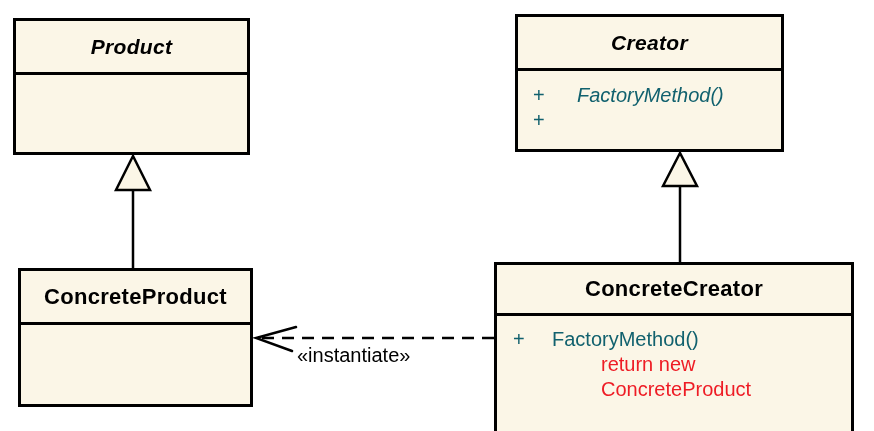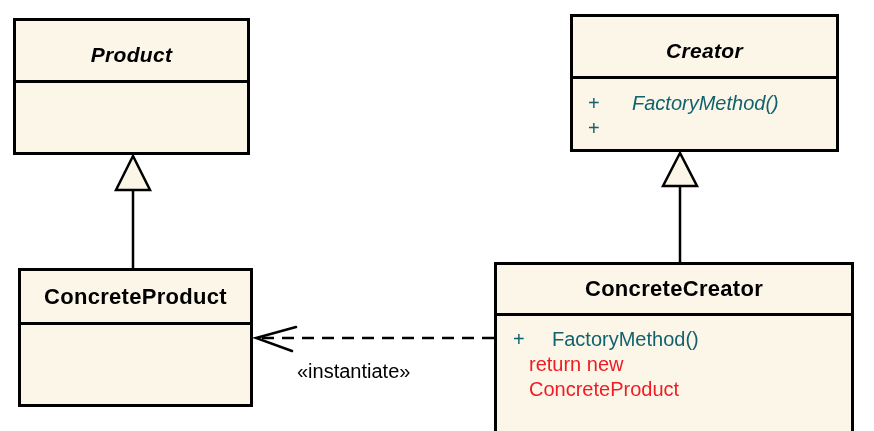--- a/index.html
+++ b/index.html
@@ -9,60 +9,60 @@
   }
   .uml-class {
     position:absolute; background:#FBF6E7; border:3px solid #000000;
     box-sizing:border-box; z-index:2;
   }
   .uml-title {
     display:flex; align-items:center; justify-content:center;
     border-bottom:3px solid #000000; box-sizing:border-box;
     font-weight:bold; color:#000000; letter-spacing:0.3px;
   }
-  .abstract-title { font-style:italic; font-size:21px;margin-top:8px; }
+  .abstract-title { font-style:italic; font-size:21px; }
   .concrete-title { font-size:22px; }
   .uml-body { box-sizing:border-box; }
   .method-line {
     display:flex; align-items:center; height:25px;
     font-size:20px; color:#11616E; white-space:nowrap;
   }
   .method-line .vis { display:inline-block; flex:0 0 auto; }
   .abstract-method { font-style:italic; }
   .code-note-line {
     height:25px; display:flex; align-items:center;
     font-size:20px; color:#EE1C25; white-space:nowrap;
   }
   #creator-body { padding-top:12px; }
   #creator-body .method-line { padding-left:15px; }
   #creator-body .vis { width:44px; }
   #concrete-creator-body { padding-top:11px; }
   #concrete-creator-body .method-line { padding-left:16px; }
   #concrete-creator-body .vis { width:39px; }
-  #concrete-creator-body .code-note-line { padding-left:32px; }
+  #concrete-creator-body .code-note-line { padding-left:104px; }
   #connector-layer {
     position:absolute; left:0; top:0; width:874px; height:431px;
     z-index:3; pointer-events:none;
   }
   #instantiate-label {
-    position:absolute; left:297px; top:360px; z-index:4;
+    position:absolute; left:297px; top:344px; z-index:4;
     font-size:20px; color:#000000; white-space:nowrap;
   }
 </style>
 </head>
 <body>
 
 <div id="canvas">
 
   <div class="uml-class" style="left:13px; top:18px; width:237px; height:137px;">
     <div class="uml-title abstract-title" style="height:54px;">Product</div>
     <div class="uml-body" style="height:77px;"></div>
   </div>
 
-  <div class="uml-class" style="left:570px; top:14px; width:269px; height:138px;">
+  <div class="uml-class" style="left:515px; top:14px; width:269px; height:138px;">
     <div class="uml-title abstract-title" style="height:54px;">Creator</div>
     <div class="uml-body" id="creator-body" style="height:78px;">
       <div class="method-line">
         <span class="vis">+</span>
         <span class="abstract-method">FactoryMethod()</span>
       </div>
       <div class="method-line">
         <span class="vis">+</span>
       </div>
     </div>

